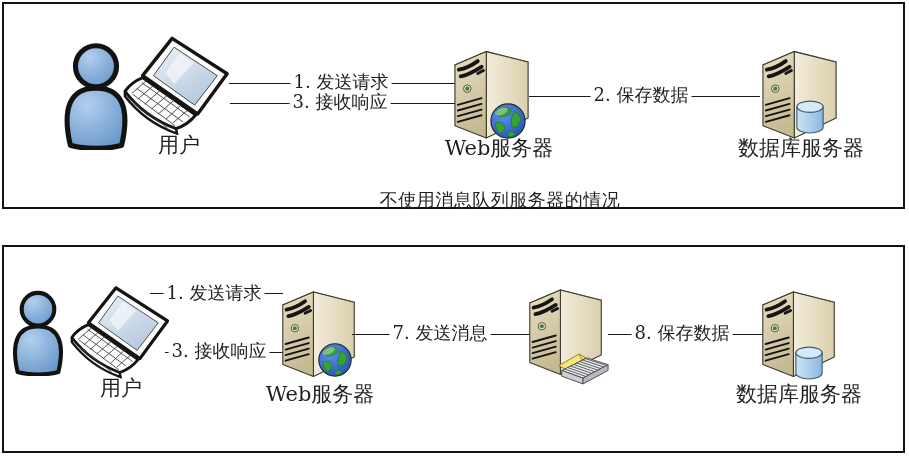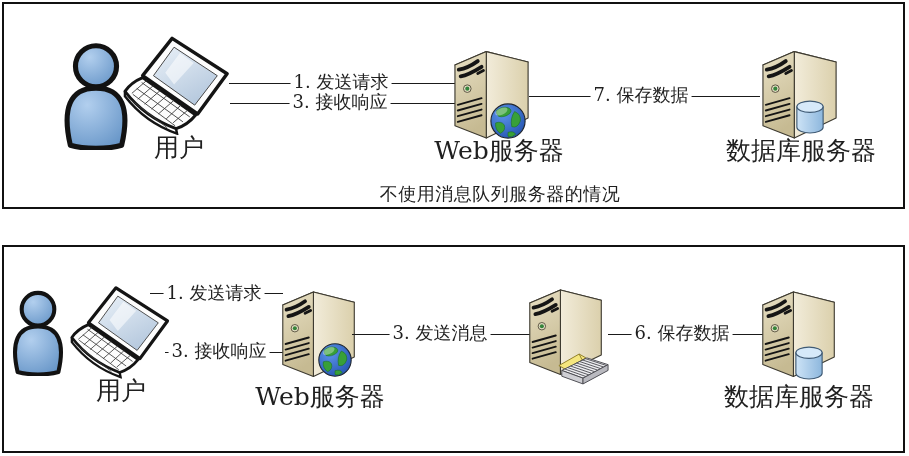--- a/index.html
+++ b/index.html
@@ -15,21 +15,21 @@
   .panel.p1 { top:2px; }
   .panel.p2 { top:245px; height:208px; }
   .abs { position:absolute; }
   .edge-line { position:absolute; height:0; border-top:1px solid #1a1a1a; }
   .elabel {
     position:absolute; transform:translateX(-50%); background:#ffffff;
     padding:0 3px; font-size:18px; line-height:1.15; white-space:nowrap;
   }
   .nlabel {
     position:absolute; transform:translateX(-50%); background:transparent;
-    font-size:25px; line-height:1.1; white-space:nowrap;
+    font-size:21px; line-height:1.1; white-space:nowrap;
   }
   .caption {
     position:absolute; transform:translateX(-50%); font-size:18px;
     line-height:1.2; white-space:nowrap; letter-spacing:0.5px;
   }
 </style>
 </head>
 <body>
 
 <svg width="0" height="0" style="position:absolute" aria-hidden="true">
@@ -157,31 +157,31 @@
 
   <svg class="abs" style="left:452px;top:44px;width:80px;height:95px">
       <use href="#sym-server"></use>
     </svg>
   <svg class="abs" style="left:489px;top:102px;width:38px;height:38px">
       <use href="#sym-globe"></use>
     </svg>
   <span class="nlabel" style="left:499px;top:137px">Web服务器</span>
 
   <div class="edge-line" style="left:529px;top:96px;width:231px"></div>
-  <span class="elabel" style="left:641px;top:85px">7. 保存数据</span>
+  <span class="elabel" style="left:641px;top:85px">2. 保存数据</span>
 
   <svg class="abs" style="left:760px;top:44px;width:80px;height:95px">
       <use href="#sym-server"></use>
     </svg>
   <svg class="abs" style="left:795px;top:99px;width:30px;height:36px">
       <use href="#sym-cyl"></use>
     </svg>
   <span class="nlabel" style="left:801px;top:137px">数据库服务器</span>
 
-  <span class="caption" style="left:500px;top:183px">不使用消息队列服务器的情况</span>
+  <span class="caption" style="left:500px;top:189px">不使用消息队列服务器的情况</span>
 
   <div class="panel p2"></div>
 
   <svg class="abs" style="left:7px;top:288px;width:62px;height:88px">
       <use href="#sym-person"></use>
     </svg>
   <svg class="abs" style="left:70px;top:283px;width:103px;height:98px">
       <use href="#sym-laptop"></use>
     </svg>
   <span class="nlabel" style="left:121px;top:377px">用户</span>
@@ -193,31 +193,31 @@
 
   <svg class="abs" style="left:280px;top:284px;width:78px;height:94px">
       <use href="#sym-server"></use>
     </svg>
   <svg class="abs" style="left:317px;top:342px;width:36px;height:36px">
       <use href="#sym-globe"></use>
     </svg>
   <span class="nlabel" style="left:320px;top:383px">Web服务器</span>
 
   <div class="edge-line" style="left:352px;top:334px;width:178px"></div>
-  <span class="elabel" style="left:440px;top:323px">3. 发送消息</span>
+  <span class="elabel" style="left:440px;top:323px">7. 发送消息</span>
 
   <svg class="abs" style="left:527px;top:282px;width:78px;height:94px">
       <use href="#sym-server"></use>
     </svg>
   <svg class="abs" style="left:556px;top:351px;width:54px;height:35px">
       <use href="#sym-tray"></use>
     </svg>
 
   <div class="edge-line" style="left:608px;top:334px;width:156px"></div>
-  <span class="elabel" style="left:682px;top:323px">6. 保存数据</span>
+  <span class="elabel" style="left:682px;top:323px">8. 保存数据</span>
 
   <svg class="abs" style="left:760px;top:284px;width:78px;height:94px">
       <use href="#sym-server"></use>
     </svg>
   <svg class="abs" style="left:794px;top:345px;width:30px;height:36px">
       <use href="#sym-cyl"></use>
     </svg>
   <span class="nlabel" style="left:799px;top:383px">数据库服务器</span>
 
 

